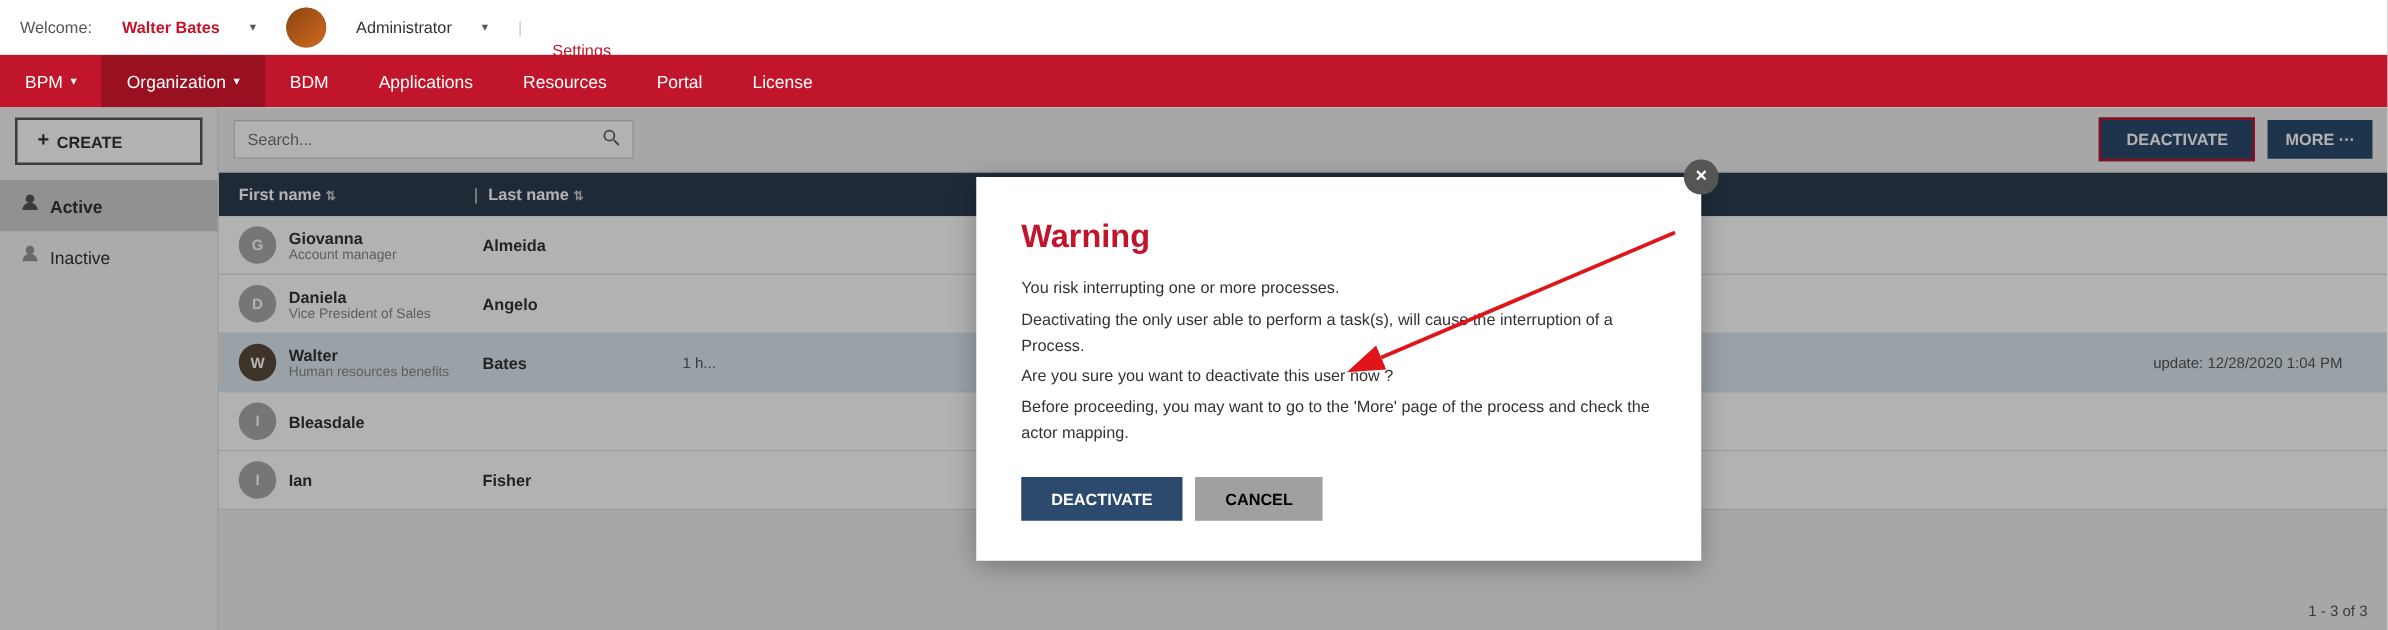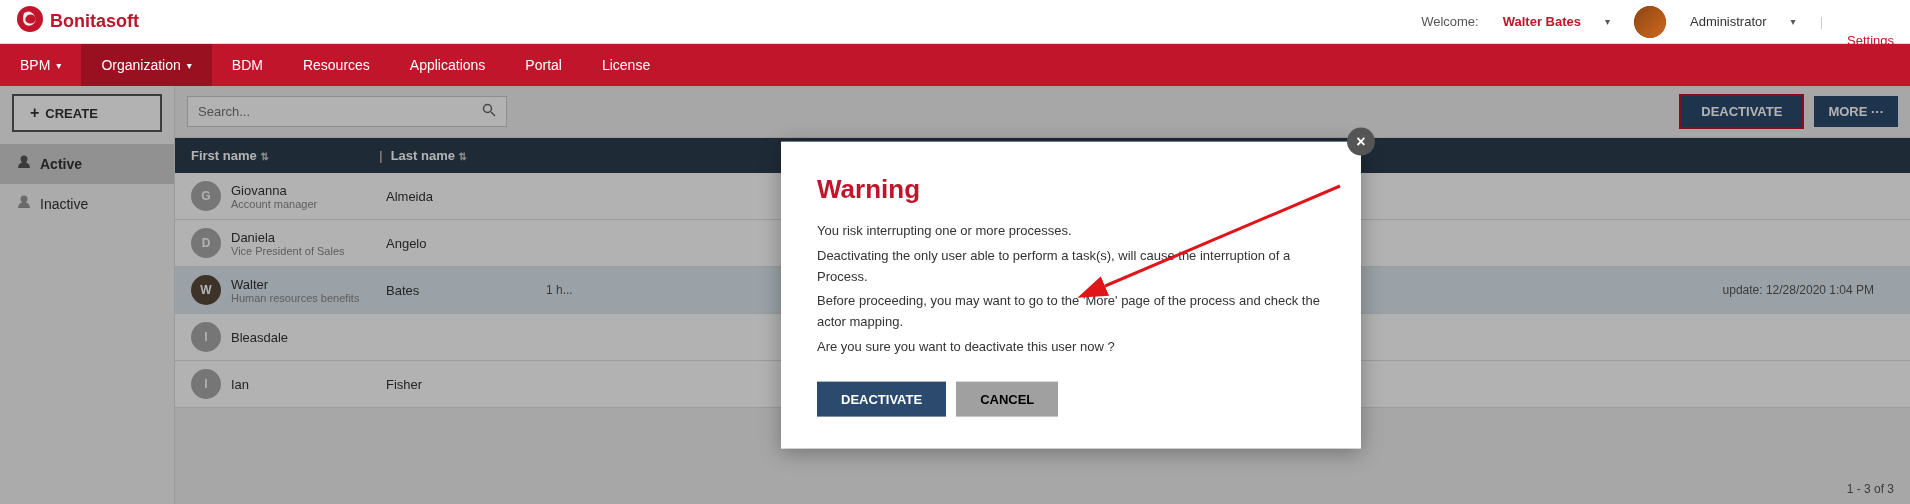--- a/index.html
+++ b/index.html
@@ -211,21 +211,21 @@
       width: 30px; height: 30px; border-radius: 50%;
       background: #aaa;
       display: flex; align-items: center; justify-content: center;
       color: #fff; font-size: 12px; font-weight: bold;
       margin-right: 10px;
       flex-shrink: 0;
     }
     .row-avatar.dark { background: #5a4a3a; }
     .row-name-col { width: 155px; }
     .row-last-col { width: 160px; }
-    .row-first { font-size: 13px; font-weight: normal; color: #333; }
+    .row-first { font-size: 13px; font-weight: bold; color: #333; }
     .row-sub { font-size: 11px; color: #888; }
     .row-extra { font-size: 12px; color: #555; width: 60px; }
     .row-detail { flex: 1; font-size: 12px; color: #555; text-align: right; padding-right: 20px; }
     .sort-arrows { font-size: 10px; color: #ccc; }
     .pagination {
       display: flex;
       justify-content: flex-end;
       align-items: center;
       padding: 8px 16px;
       font-size: 12px;
@@ -311,30 +311,20 @@
       width: 100%;
       height: 100%;
       pointer-events: none;
       z-index: 25;
     }
   </style>
 </head>
 <body>
 
 <div class="top-bar">
-  <div class="logo">
-    <span class="logo-icon">
-      <svg width="28" height="28" viewBox="0 0 28 28">
-        <circle cx="14" cy="14" r="13" fill="#c0152a"></circle>
-        <path d="M8 8 Q14 4 18 10 Q22 16 16 20 Q10 22 8 18 Q6 14 8 8Z" fill="white" opacity="0.9"></path>
-        <path d="M12 10 Q18 8 20 14 Q18 20 12 18 Q8 16 10 12Z" fill="#c0152a"></path>
-      </svg>
-    </span>
-    <span class="logo-text">Bonitasoft</span>
-  </div>
   <div class="top-right">
     <span class="welcome-text">Welcome:</span>
     <span class="user-link">Walter Bates</span>
     <span class="dropdown-arrow">▾</span>
     <div class="avatar">
       <div class="avatar-img"></div>
     </div>
     <span class="admin-text">Administrator</span>
     <span class="dropdown-arrow">▾</span>
     <span class="separator">|</span>
@@ -348,24 +338,24 @@
     <span class="nav-arrow">▾</span>
   </div>
   <div class="nav-item active-nav">
     <span>Organization</span>
     <span class="nav-arrow">▾</span>
   </div>
   <div class="nav-item">
     <span>BDM</span>
   </div>
   <div class="nav-item">
+    <span>Applications</span>
+  </div>
+  <div class="nav-item">
     <span>Resources</span>
-  </div>
-  <div class="nav-item">
-    <span>Applications</span>
   </div>
   <div class="nav-item">
     <span>Portal</span>
   </div>
   <div class="nav-item">
     <span>License</span>
   </div>
 </div>
 
 <div class="content-area">
@@ -483,22 +473,22 @@
     </div>
   </div>
 
   <div class="overlay"></div>
 
   <div class="modal">
     <button class="modal-close">×</button>
     <div class="modal-title">Warning</div>
     <p class="modal-text">You risk interrupting one or more processes.</p>
     <p class="modal-text">Deactivating the only user able to perform a task(s), will cause the interruption of a Process.</p>
+    <p class="modal-text">Are you sure you want to deactivate this user now ?</p>
     <p class="modal-text">Before proceeding, you may want to go to the 'More' page of the process and check the actor mapping.</p>
-    <p class="modal-text">Are you sure you want to deactivate this user now ?</p>
     <div class="modal-actions">
       <button class="modal-deactivate">DEACTIVATE</button>
       <button class="modal-cancel">CANCEL</button>
     </div>
   </div>
 
   <svg class="arrow-annotation" viewBox="0 0 1910 418" preserveAspectRatio="none">
 
     <defs>
       <marker id="arrowhead" markerWidth="10" markerHeight="7" refX="0" refY="3.5" orient="auto">

